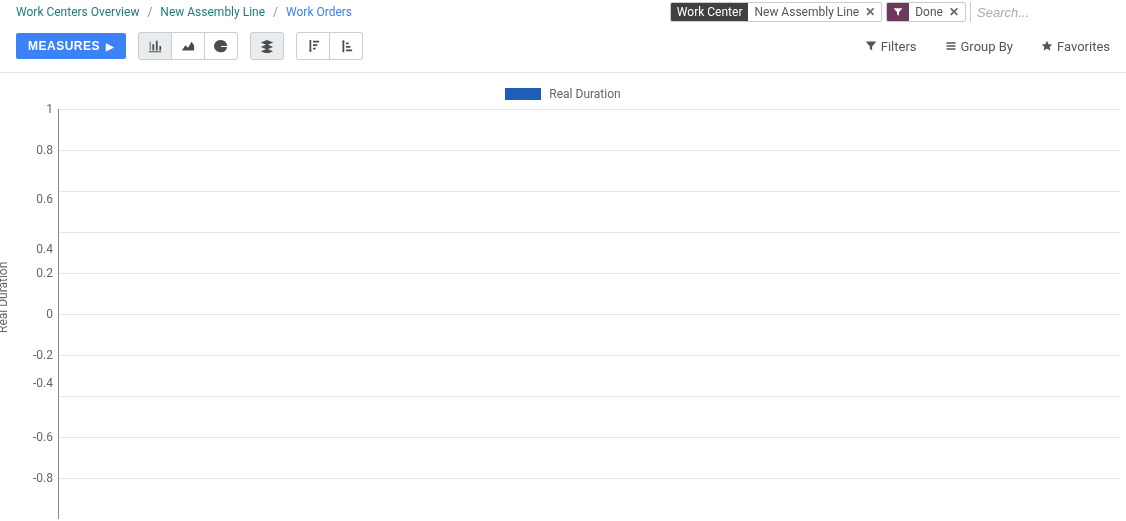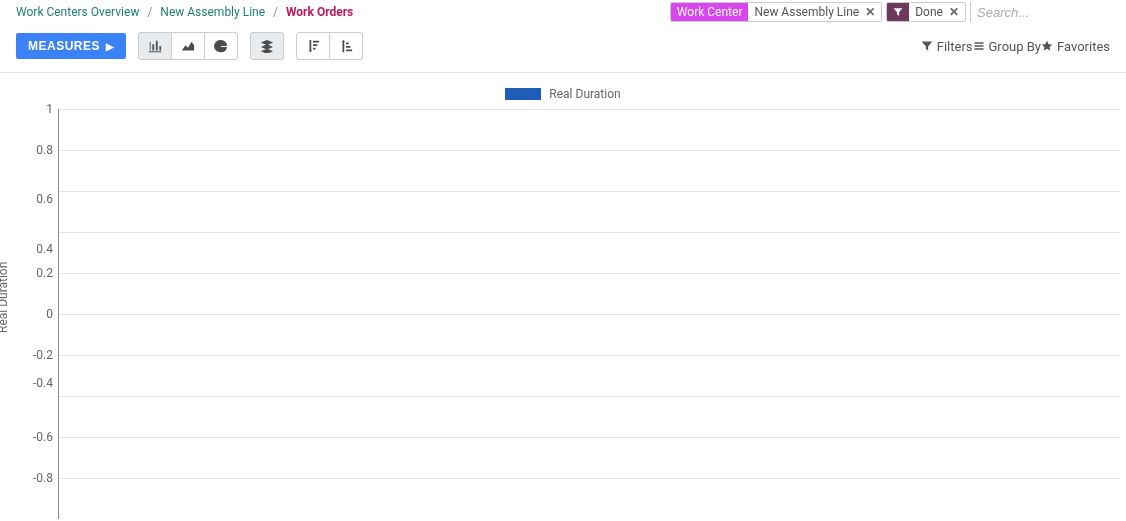--- a/index.html
+++ b/index.html
@@ -2,44 +2,44 @@
 <html><head>
 <meta charset="utf-8">
 <style>
   * { box-sizing: border-box; }
   html, body { margin: 0; padding: 0; font-family: -apple-system, BlinkMacSystemFont, "Segoe UI", Roboto, "Helvetica Neue", Arial, sans-serif; font-size: 14px; color: #4c4c4c; background: #fff; width: 1126px; }
 
   .top-row { display: flex; align-items: center; justify-content: space-between; padding: 2px 16px 4px 16px; }
   .breadcrumb { font-size: 12px; color: #6c757d; display: flex; align-items: center; gap: 8px; }
   .breadcrumb .link { color: #1f7e77; cursor: pointer; }
   .breadcrumb .sep { color: #8f8f8f; }
-  .breadcrumb .current { color: #be185d; font-weight: bold; }
+  .breadcrumb .current { color: #3b82f6; }
 
   .search-area { display: flex; align-items: center; gap: 0; }
   .facet { display: inline-flex; align-items: stretch; font-size: 12px; border: 1px solid #ccc; border-radius: 2px; overflow: hidden; margin-right: 4px; height: 20px; }
-  .facet .facet-label { background: #d946ef; color: #fff; padding: 2px 6px; display: flex; align-items: center; }
+  .facet .facet-label { background: #404040; color: #fff; padding: 2px 6px; display: flex; align-items: center; }
   .facet .facet-label.iconish { background: #6d3a5d; padding: 2px 6px; }
   .facet .facet-value { padding: 2px 6px; color: #555; display: flex; align-items: center; gap: 4px; }
   .facet .facet-close { cursor: pointer; color: #666; font-weight: bold; font-size: 12px; margin-left: 2px; }
   .search-input { border: none; border-left: 1px solid #ccc; outline: none; font-size: 13px; padding: 2px 6px; width: 140px; height: 20px; }
   .search-input::placeholder { color: #aaa; font-style: italic; }
 
   .toolbar-row { display: flex; align-items: center; justify-content: space-between; padding: 6px 16px 12px 16px; border-bottom: 1px solid #e5e5e5; }
   .left-tools { display: flex; align-items: center; gap: 4px; }
   .measures-btn { background: #3b82f6; color: #fff; border: none; padding: 6px 12px; font-weight: 600; font-size: 12px; letter-spacing: 0.5px; display: inline-flex; align-items: center; gap: 6px; cursor: pointer; border-radius: 2px; }
   .measures-btn .caret { font-size: 10px; }
   .btn-group { display: inline-flex; }
   .icon-btn { background: #fff; border: 1px solid #ccc; border-left: none; padding: 6px 9px; cursor: pointer; display: inline-flex; align-items: center; justify-content: center; color: #4c4c4c; }
   .icon-btn:first-child { border-left: 1px solid #ccc; border-top-left-radius: 3px; border-bottom-left-radius: 3px; }
   .icon-btn:last-child { border-top-right-radius: 3px; border-bottom-right-radius: 3px; }
   .icon-btn.active { background: #e9ecef; }
   .icon-btn svg { width: 14px; height: 14px; fill: currentColor; }
   .sep-group { margin-left: 8px; }
 
-  .right-tools { display: flex; align-items: center; gap: 0; color: #555; font-size: 13px; }
+  .right-tools { display: flex; align-items: center; gap: 28px; color: #555; font-size: 13px; }
   .tool-link { display: inline-flex; align-items: center; gap: 4px; cursor: pointer; }
   .tool-link svg { width: 12px; height: 12px; fill: currentColor; }
 
   .chart-area { position: relative; padding: 10px 0 8px 0; }
   .legend { display: flex; justify-content: center; align-items: center; gap: 8px; font-size: 12px; color: #666; margin: 4px 0 8px 0; }
   .legend .swatch { width: 36px; height: 12px; background: #1f5eb8; display: inline-block; }
   .y-axis-label { position: absolute; left: -4px; top: 260px; transform: rotate(-90deg); transform-origin: left top; font-size: 12px; color: #666; white-space: nowrap; }
   .plot { position: relative; margin-left: 58px; margin-right: 6px; height: 410px; border-left: 1px solid #888; }
   .grid-line { position: absolute; left: 0; right: 0; border-top: 1px solid #e5e5e5; }
   .tick-label { position: absolute; left: -40px; width: 34px; text-align: right; font-size: 12px; color: #666; transform: translateY(-50%); }

